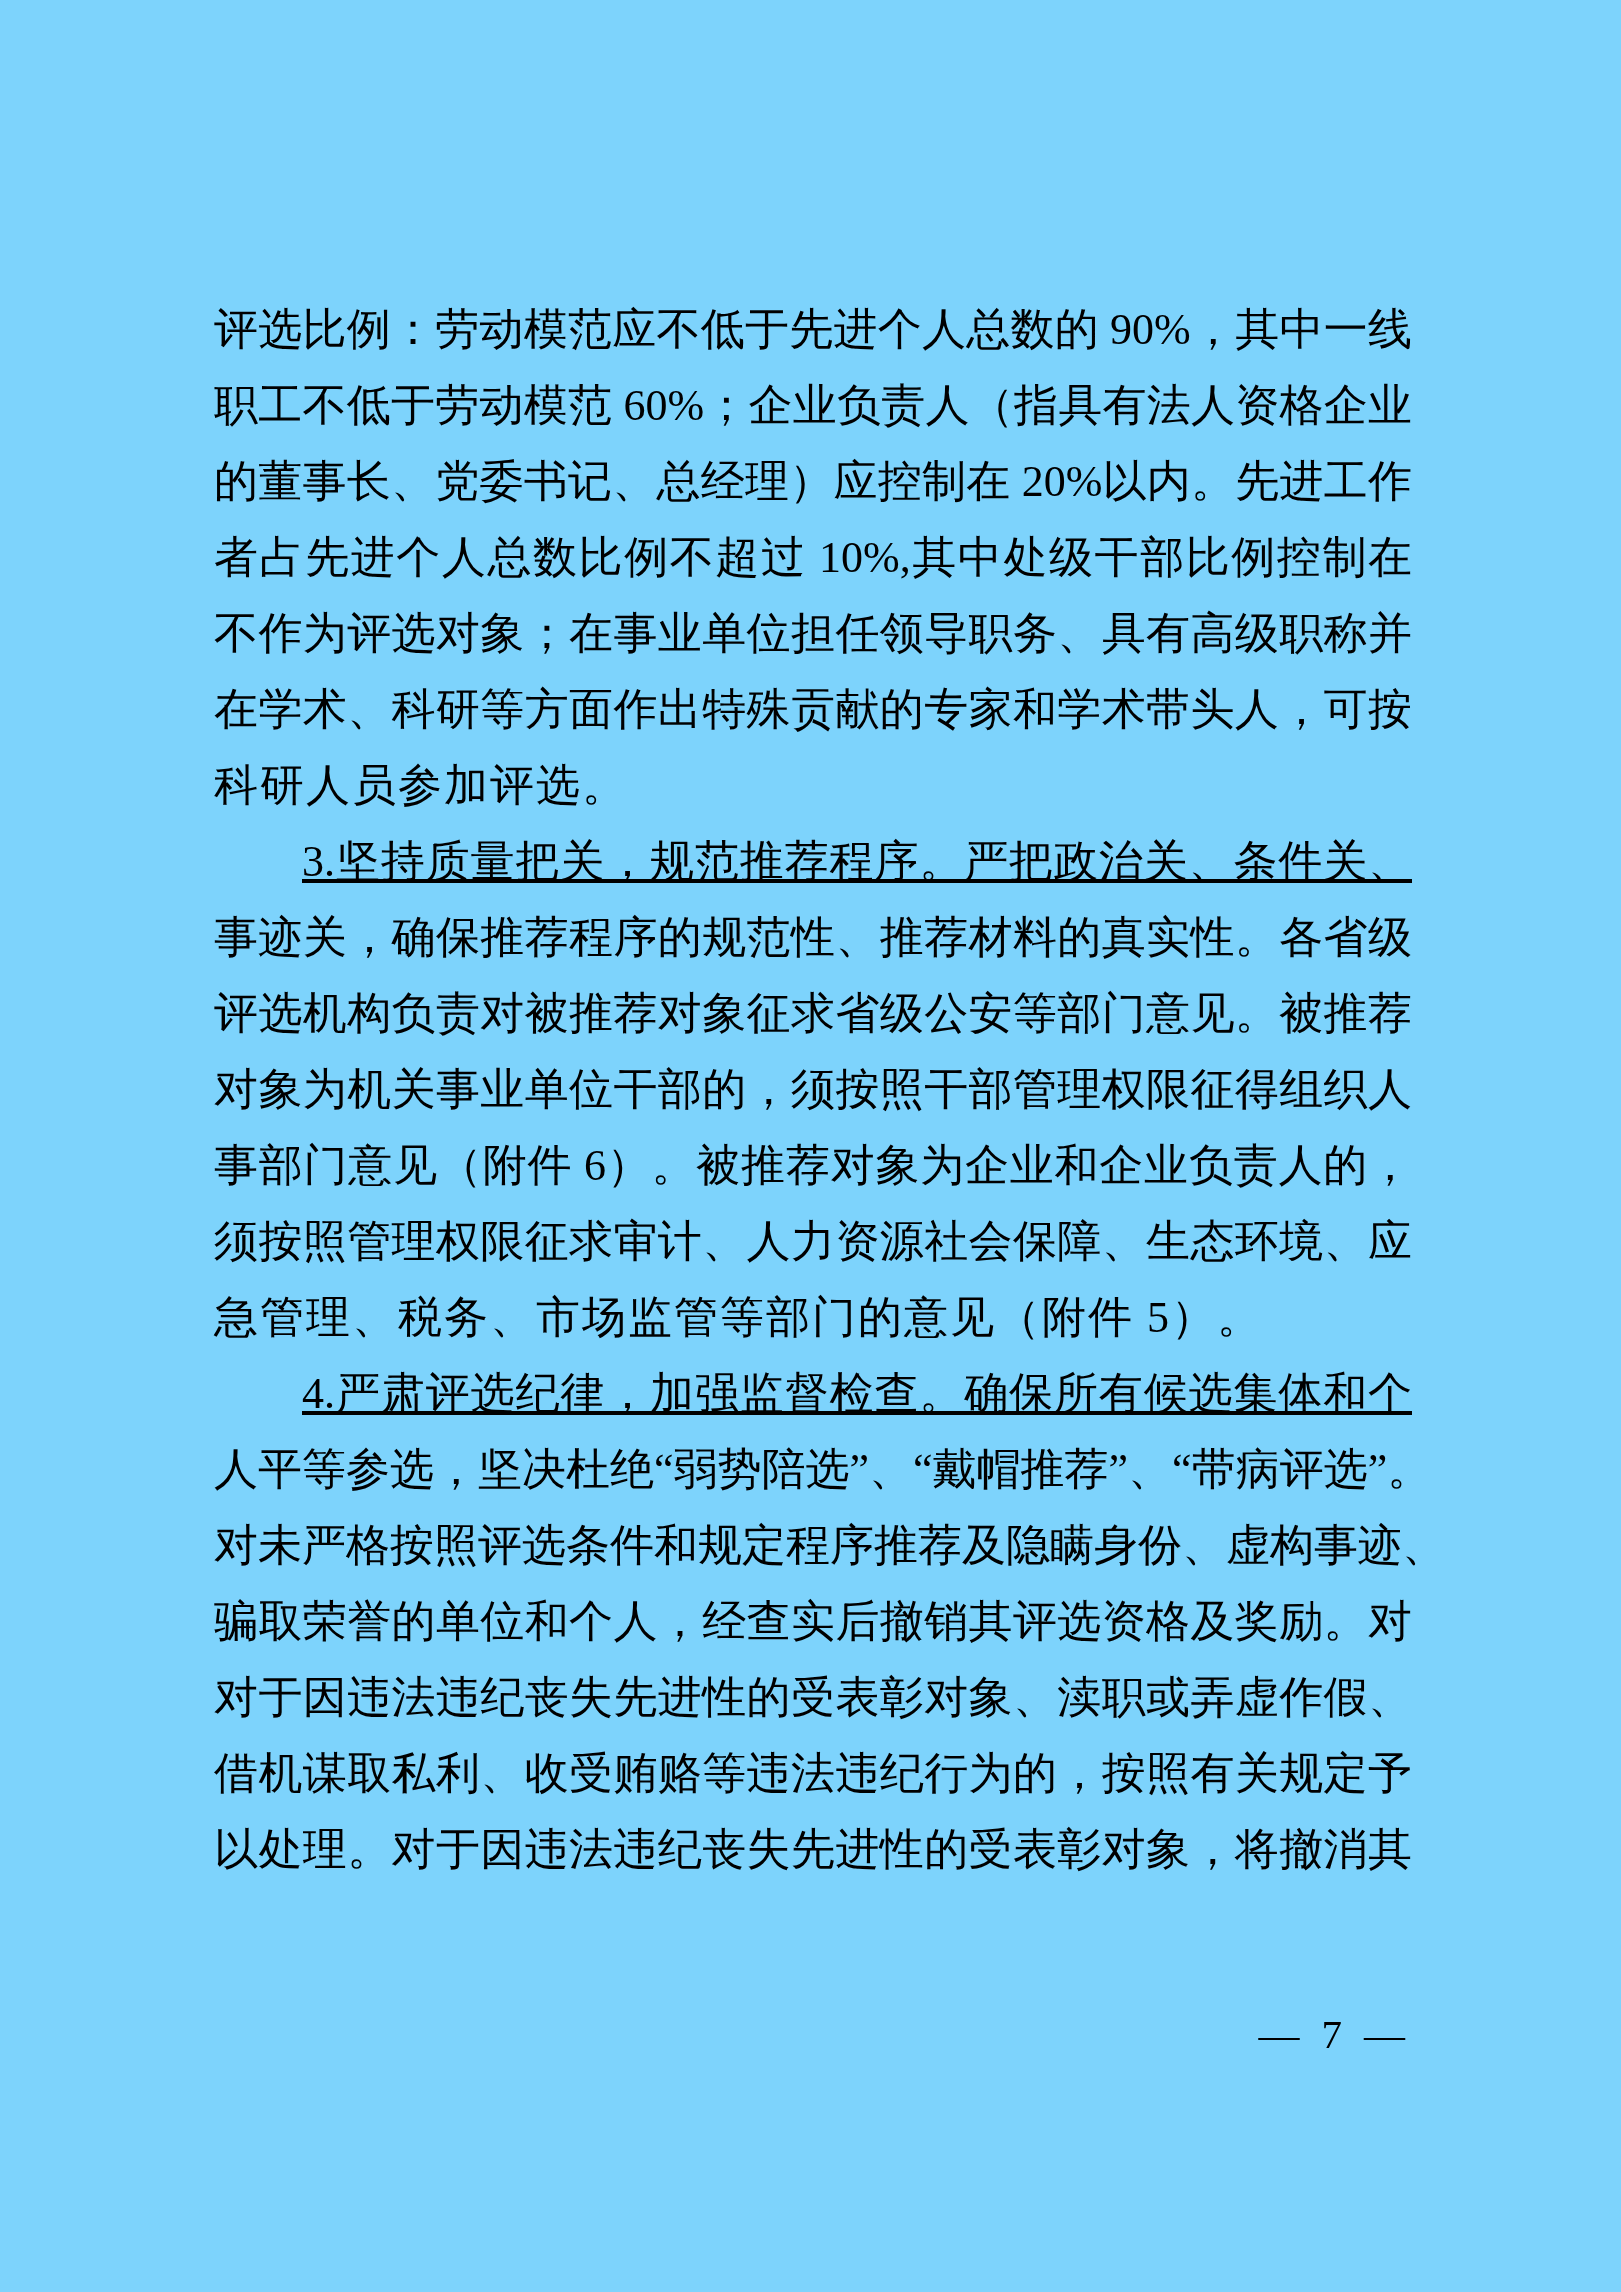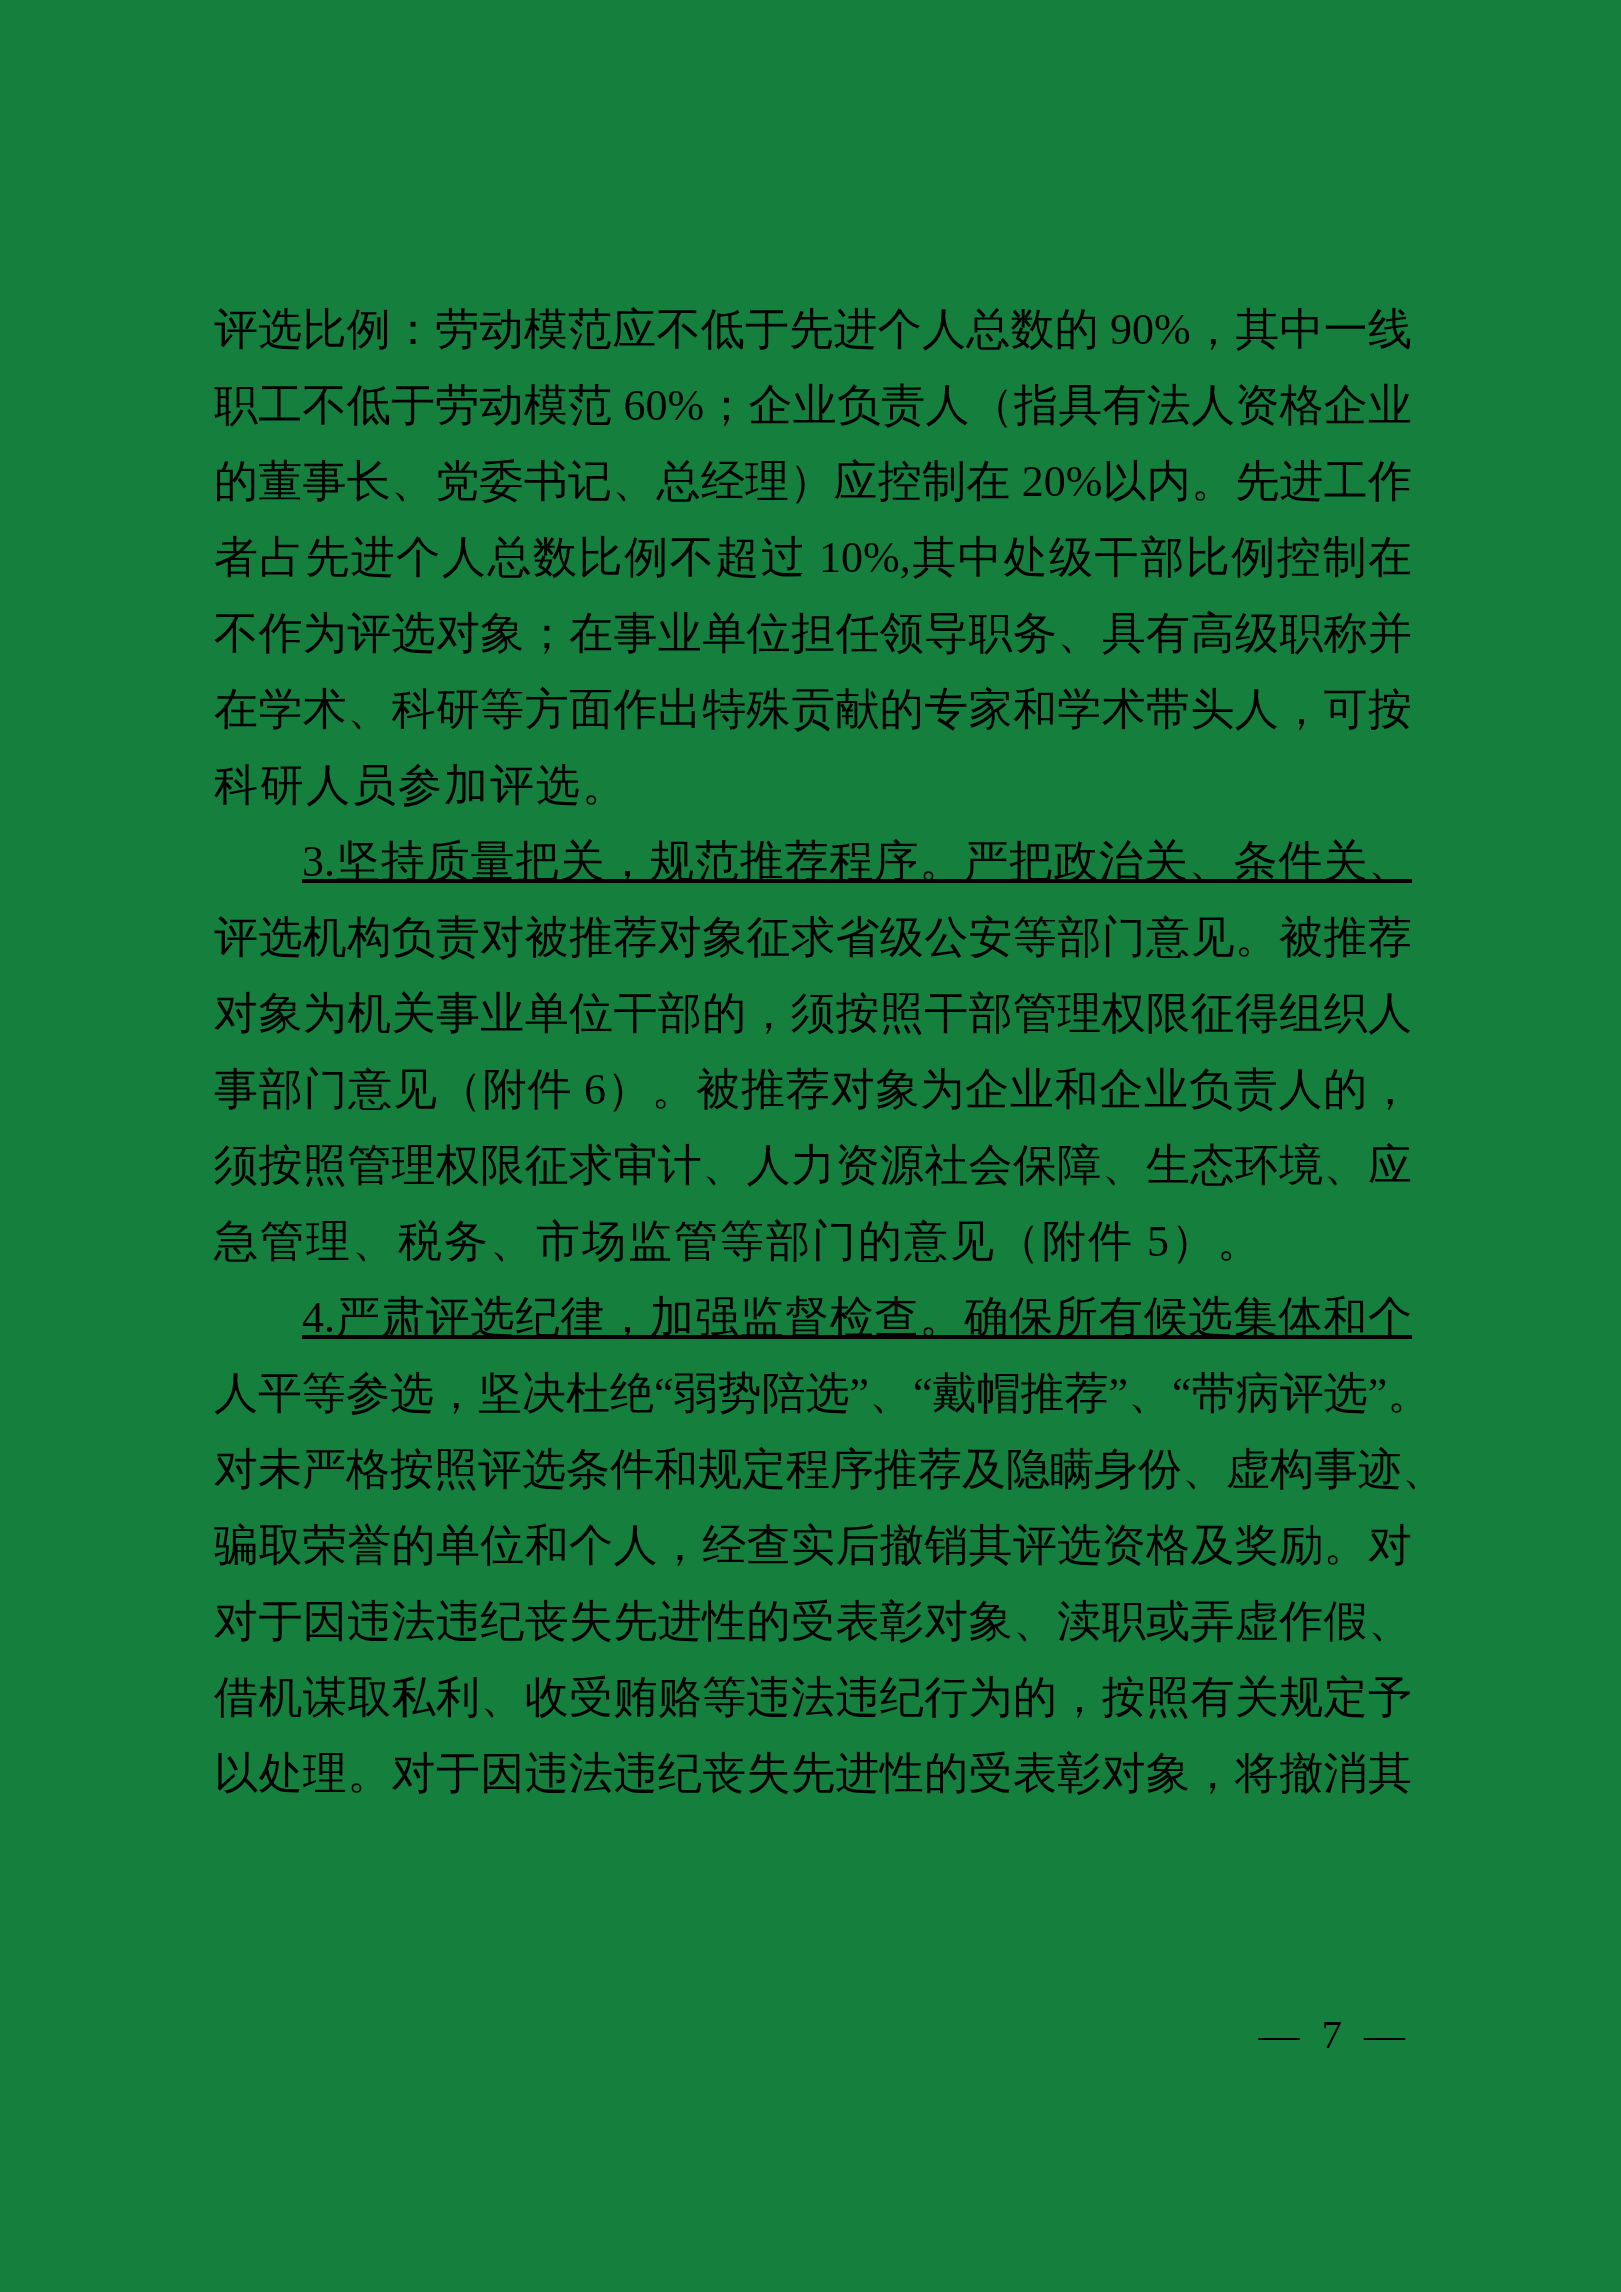--- a/index.html
+++ b/index.html
@@ -4,21 +4,21 @@
 <style>
   html, body {
     margin: 0;
     padding: 0;
     background: #ffffff;
   }
   .page {
     position: relative;
     width: 1621px;
     height: 2293px;
-    background: #15803d;
+    background: #7dd3fc;
     font-family: "Liberation Serif", "DejaVu Serif", serif;
     color: #000000;
     overflow: hidden;
   }
   .text-block {
     position: absolute;
     left: 214px;
     top: 292px;
     width: 1198px;
   }
@@ -60,20 +60,21 @@
 <div class="page">
   <div class="text-block">
     <div class="line">评选比例：劳动模范应不低于先进个人总数的 90%，其中一线</div>
     <div class="line">职工不低于劳动模范 60%；企业负责人（指具有法人资格企业</div>
     <div class="line">的董事长、党委书记、总经理）应控制在 20%以内。先进工作</div>
     <div class="line">者占先进个人总数比例不超过 10%,其中处级干部比例控制在</div>
     <div class="line">不作为评选对象；在事业单位担任领导职务、具有高级职称并</div>
     <div class="line">在学术、科研等方面作出特殊贡献的专家和学术带头人，可按</div>
     <div class="line flush">科研人员参加评选。</div>
     <div class="line indent">3.坚持质量把关，规范推荐程序。严把政治关、条件关、</div>
+    <div class="line">事迹关，确保推荐程序的规范性、推荐材料的真实性。各省级</div>
     <div class="line">评选机构负责对被推荐对象征求省级公安等部门意见。被推荐</div>
     <div class="line">对象为机关事业单位干部的，须按照干部管理权限征得组织人</div>
     <div class="line">事部门意见（附件 6）。被推荐对象为企业和企业负责人的，</div>
     <div class="line">须按照管理权限征求审计、人力资源社会保障、生态环境、应</div>
     <div class="line flush">急管理、税务、市场监管等部门的意见（附件 5）。</div>
     <div class="line indent">4.严肃评选纪律，加强监督检查。确保所有候选集体和个</div>
     <div class="line">人平等参选，坚决杜绝“弱势陪选”、“戴帽推荐”、“带病评选”。</div>
     <div class="line">对未严格按照评选条件和规定程序推荐及隐瞒身份、虚构事迹、</div>
     <div class="line">骗取荣誉的单位和个人，经查实后撤销其评选资格及奖励。对</div>
     <div class="line">对于因违法违纪丧失先进性的受表彰对象、渎职或弄虚作假、</div>

